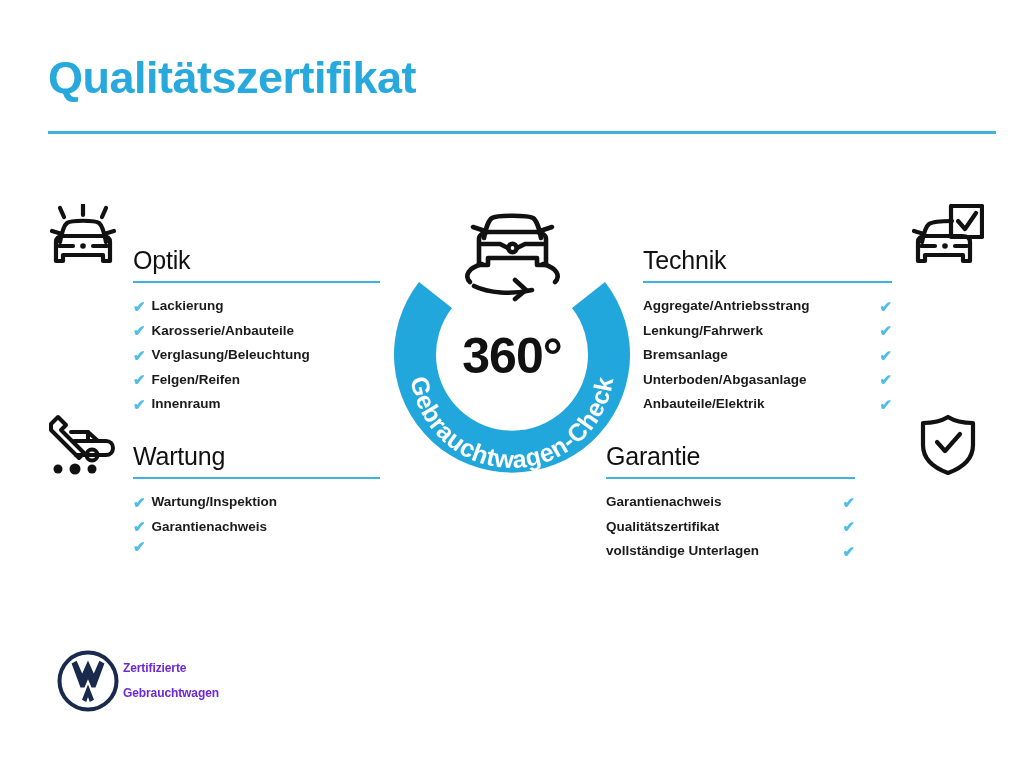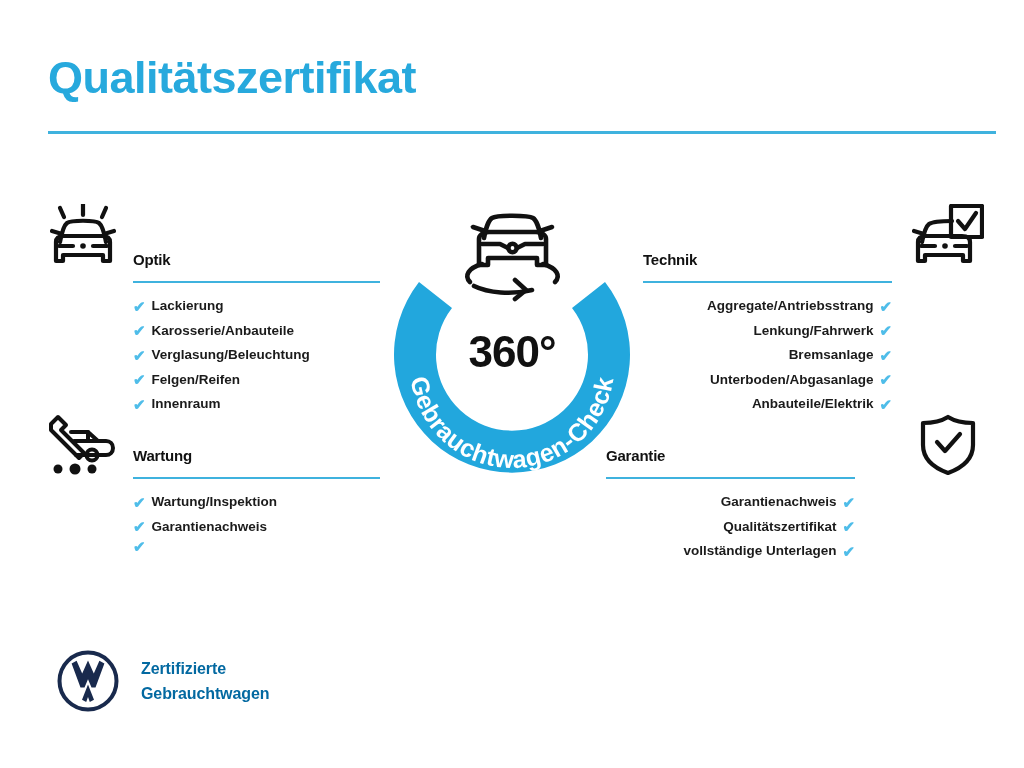--- a/index.html
+++ b/index.html
@@ -31,22 +31,22 @@
 
   
   .quad { position:absolute; }
 
   .quad-head {
     display:flex;
     align-items:flex-end;
     height:34px;
   }
   .quad-title {
-    font-size:15px;
-    font-weight:bold;
+    font-size:25px;
+    font-weight:normal;
     color:#111;
     line-height:24px;
     letter-spacing:-0.2px;
     white-space:nowrap;
   }
   .quad-rule {
     height:2px;
     background:#3fb2de;
     margin-top:9px;
   }
@@ -66,21 +66,21 @@
     font-size:15px;
     font-weight:bold;
     line-height:1;
   }
 
   
   .left .quad-list li { justify-content:flex-start; }
   .left .check { margin-right:6px; }
   
   .right .quad-head { }
-  .right .quad-list li { justify-content:flex-end; }
+  .right .quad-list li { justify-content:space-between; }
   .right .check { margin-left:6px; }
 
   
   #quad-optik   { left:133px; top:238px; width:247px; }
   #quad-wartung { left:133px; top:434px; width:247px; }
   #quad-technik { left:643px; top:238px; width:249px; }
   #quad-garantie{ left:606px; top:434px; width:249px; }
 
   .quad-rule { width:100%; }
 
@@ -97,33 +97,33 @@
     left:372px; top:196px;
     width:280px; height:290px;
   }
   #badge-ring { position:absolute; left:0; top:0; }
   #badge-car  { position:absolute; left:88px; top:6px; }
   #badge-value {
     position:absolute;
     left:0; top:131px;
     width:280px;
     text-align:center;
-    font-size:44px;
+    font-size:50px;
     font-weight:bold;
     color:#111;
     letter-spacing:-1px;
   }
 
   
   #brand { position:absolute; left:57px; top:650px; display:flex; align-items:center; }
   #brand-text {
-    margin-left:22px;
-    font-size:16px;
-    font-weight:bold;
-    color:#0369a1;
+    margin-left:4px;
+    font-size:12px;
+    font-weight:bold;
+    color:#6d28d9;
     line-height:25px;
     letter-spacing:-0.1px;
   }
 </style>
 </head>
 <body>
 
 <div id="page-title">Qualitätszertifikat</div>
 <div id="title-rule"></div>
 

